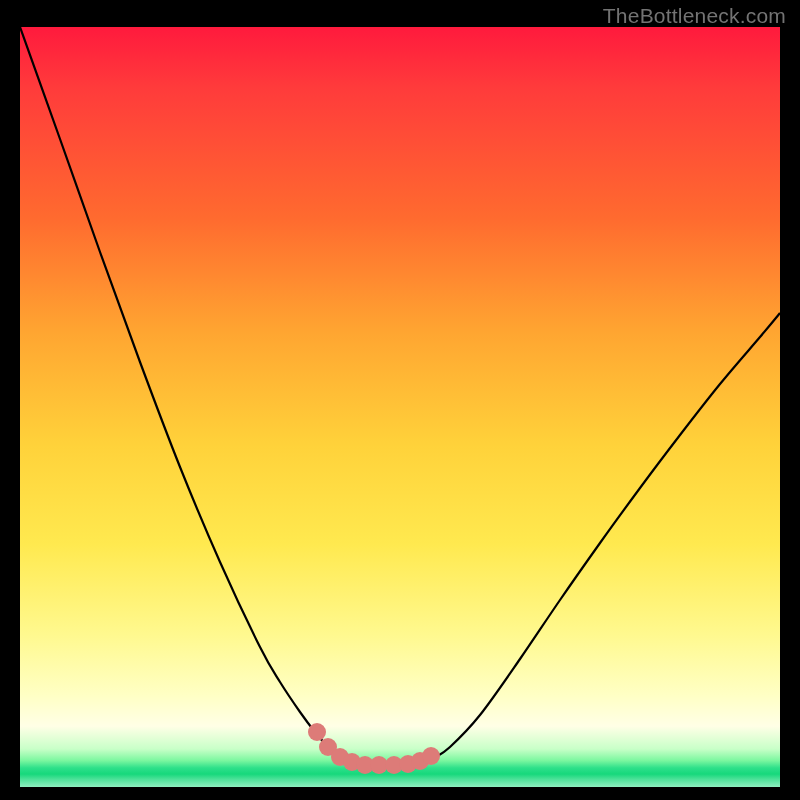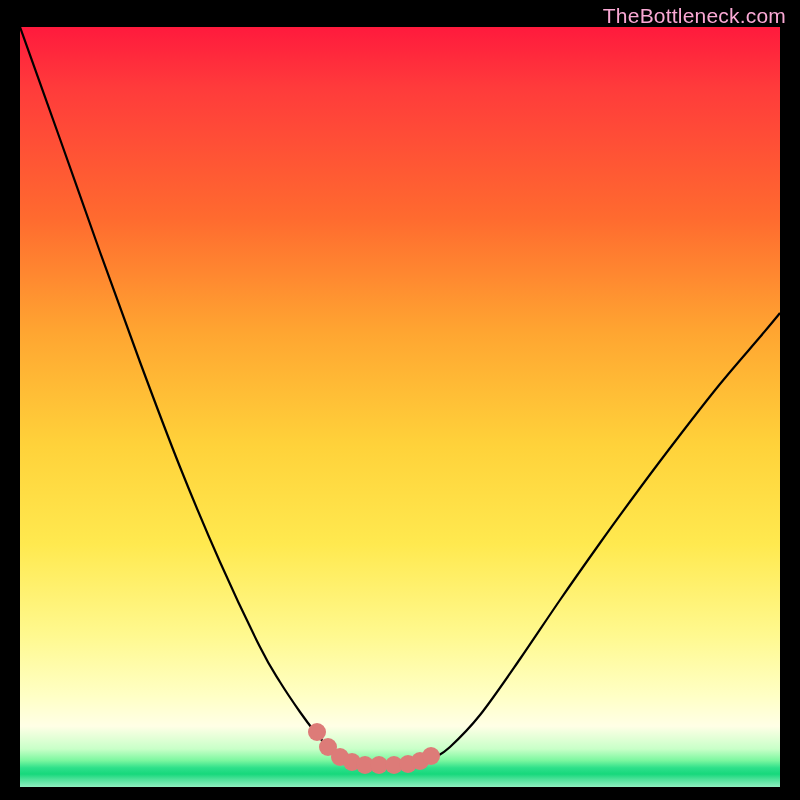--- a/index.html
+++ b/index.html
@@ -53,21 +53,21 @@
     height: 760px;
   }
   .watermark {
     position: absolute;
     top: 4px;
     right: 14px;
     width: auto;
     font-family: Arial, Helvetica, sans-serif;
     font-size: 21px;
     font-weight: 400;
-    color: #f9a8d4;
+    color: #737373;
     letter-spacing: 0.2px;
     user-select: none;
   }
 </style>
 </head>
 <body>
 
 <div class="stage">
 
   <div class="watermark">TheBottleneck.com</div>

